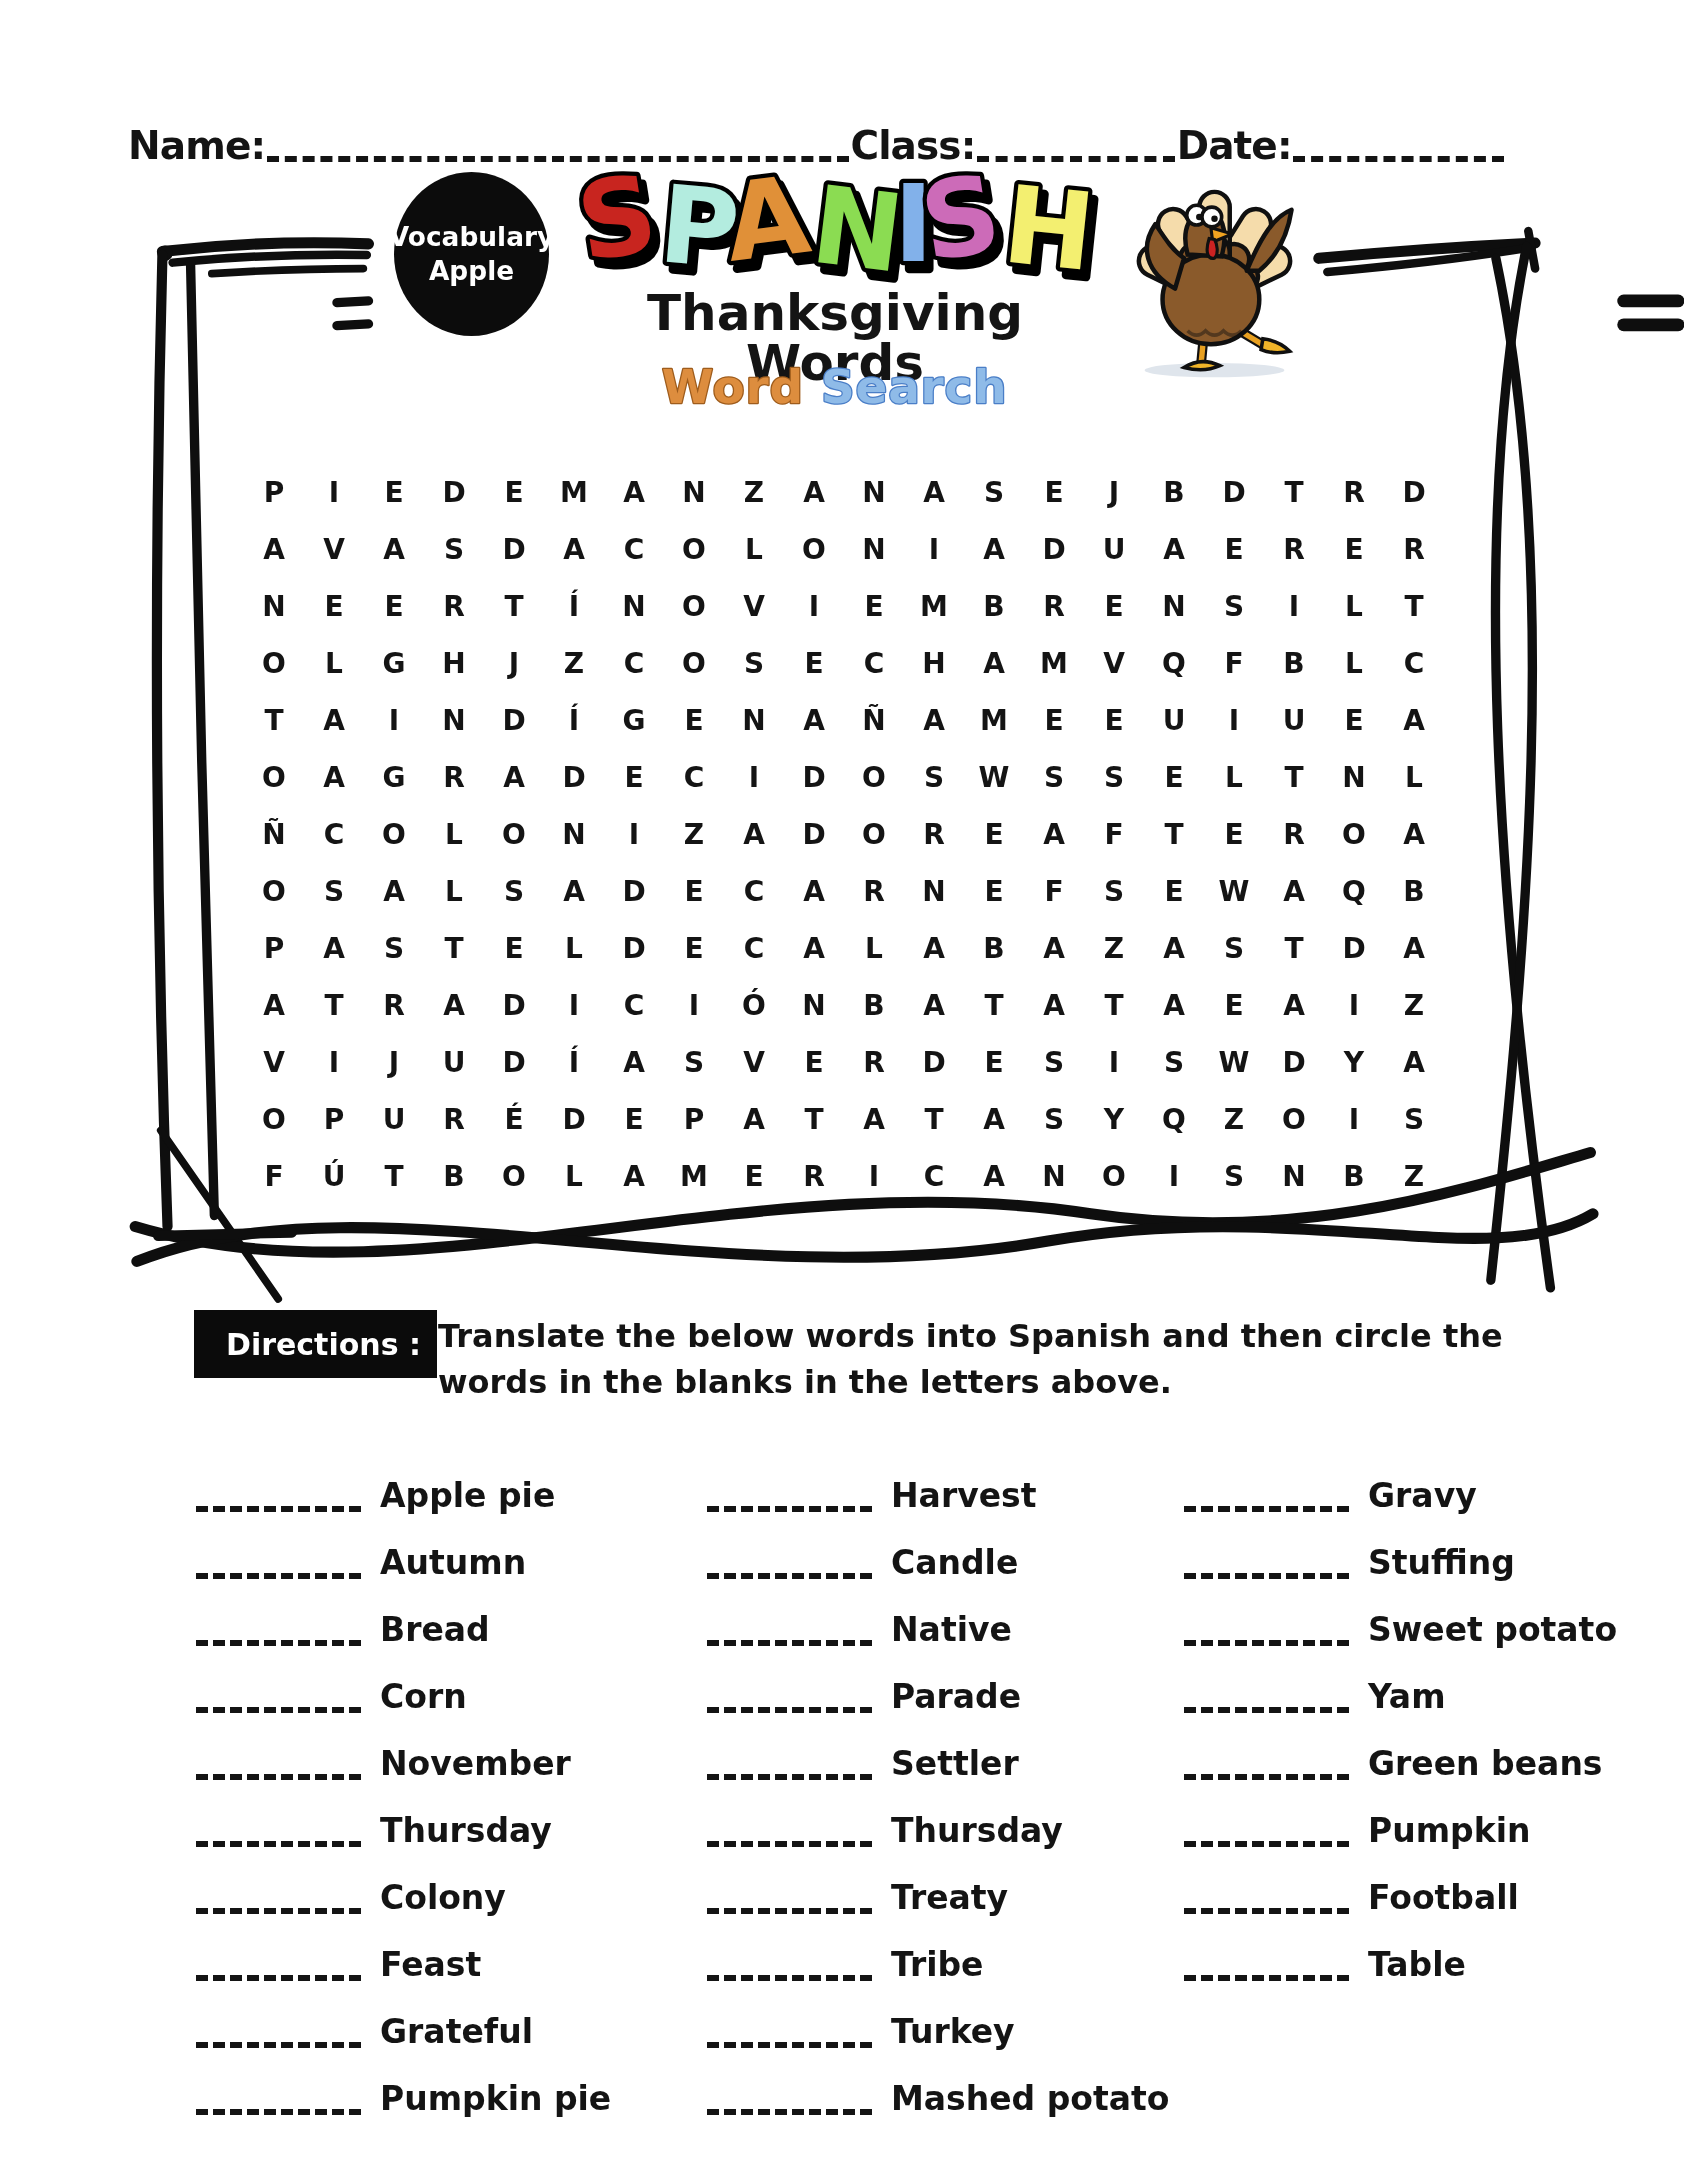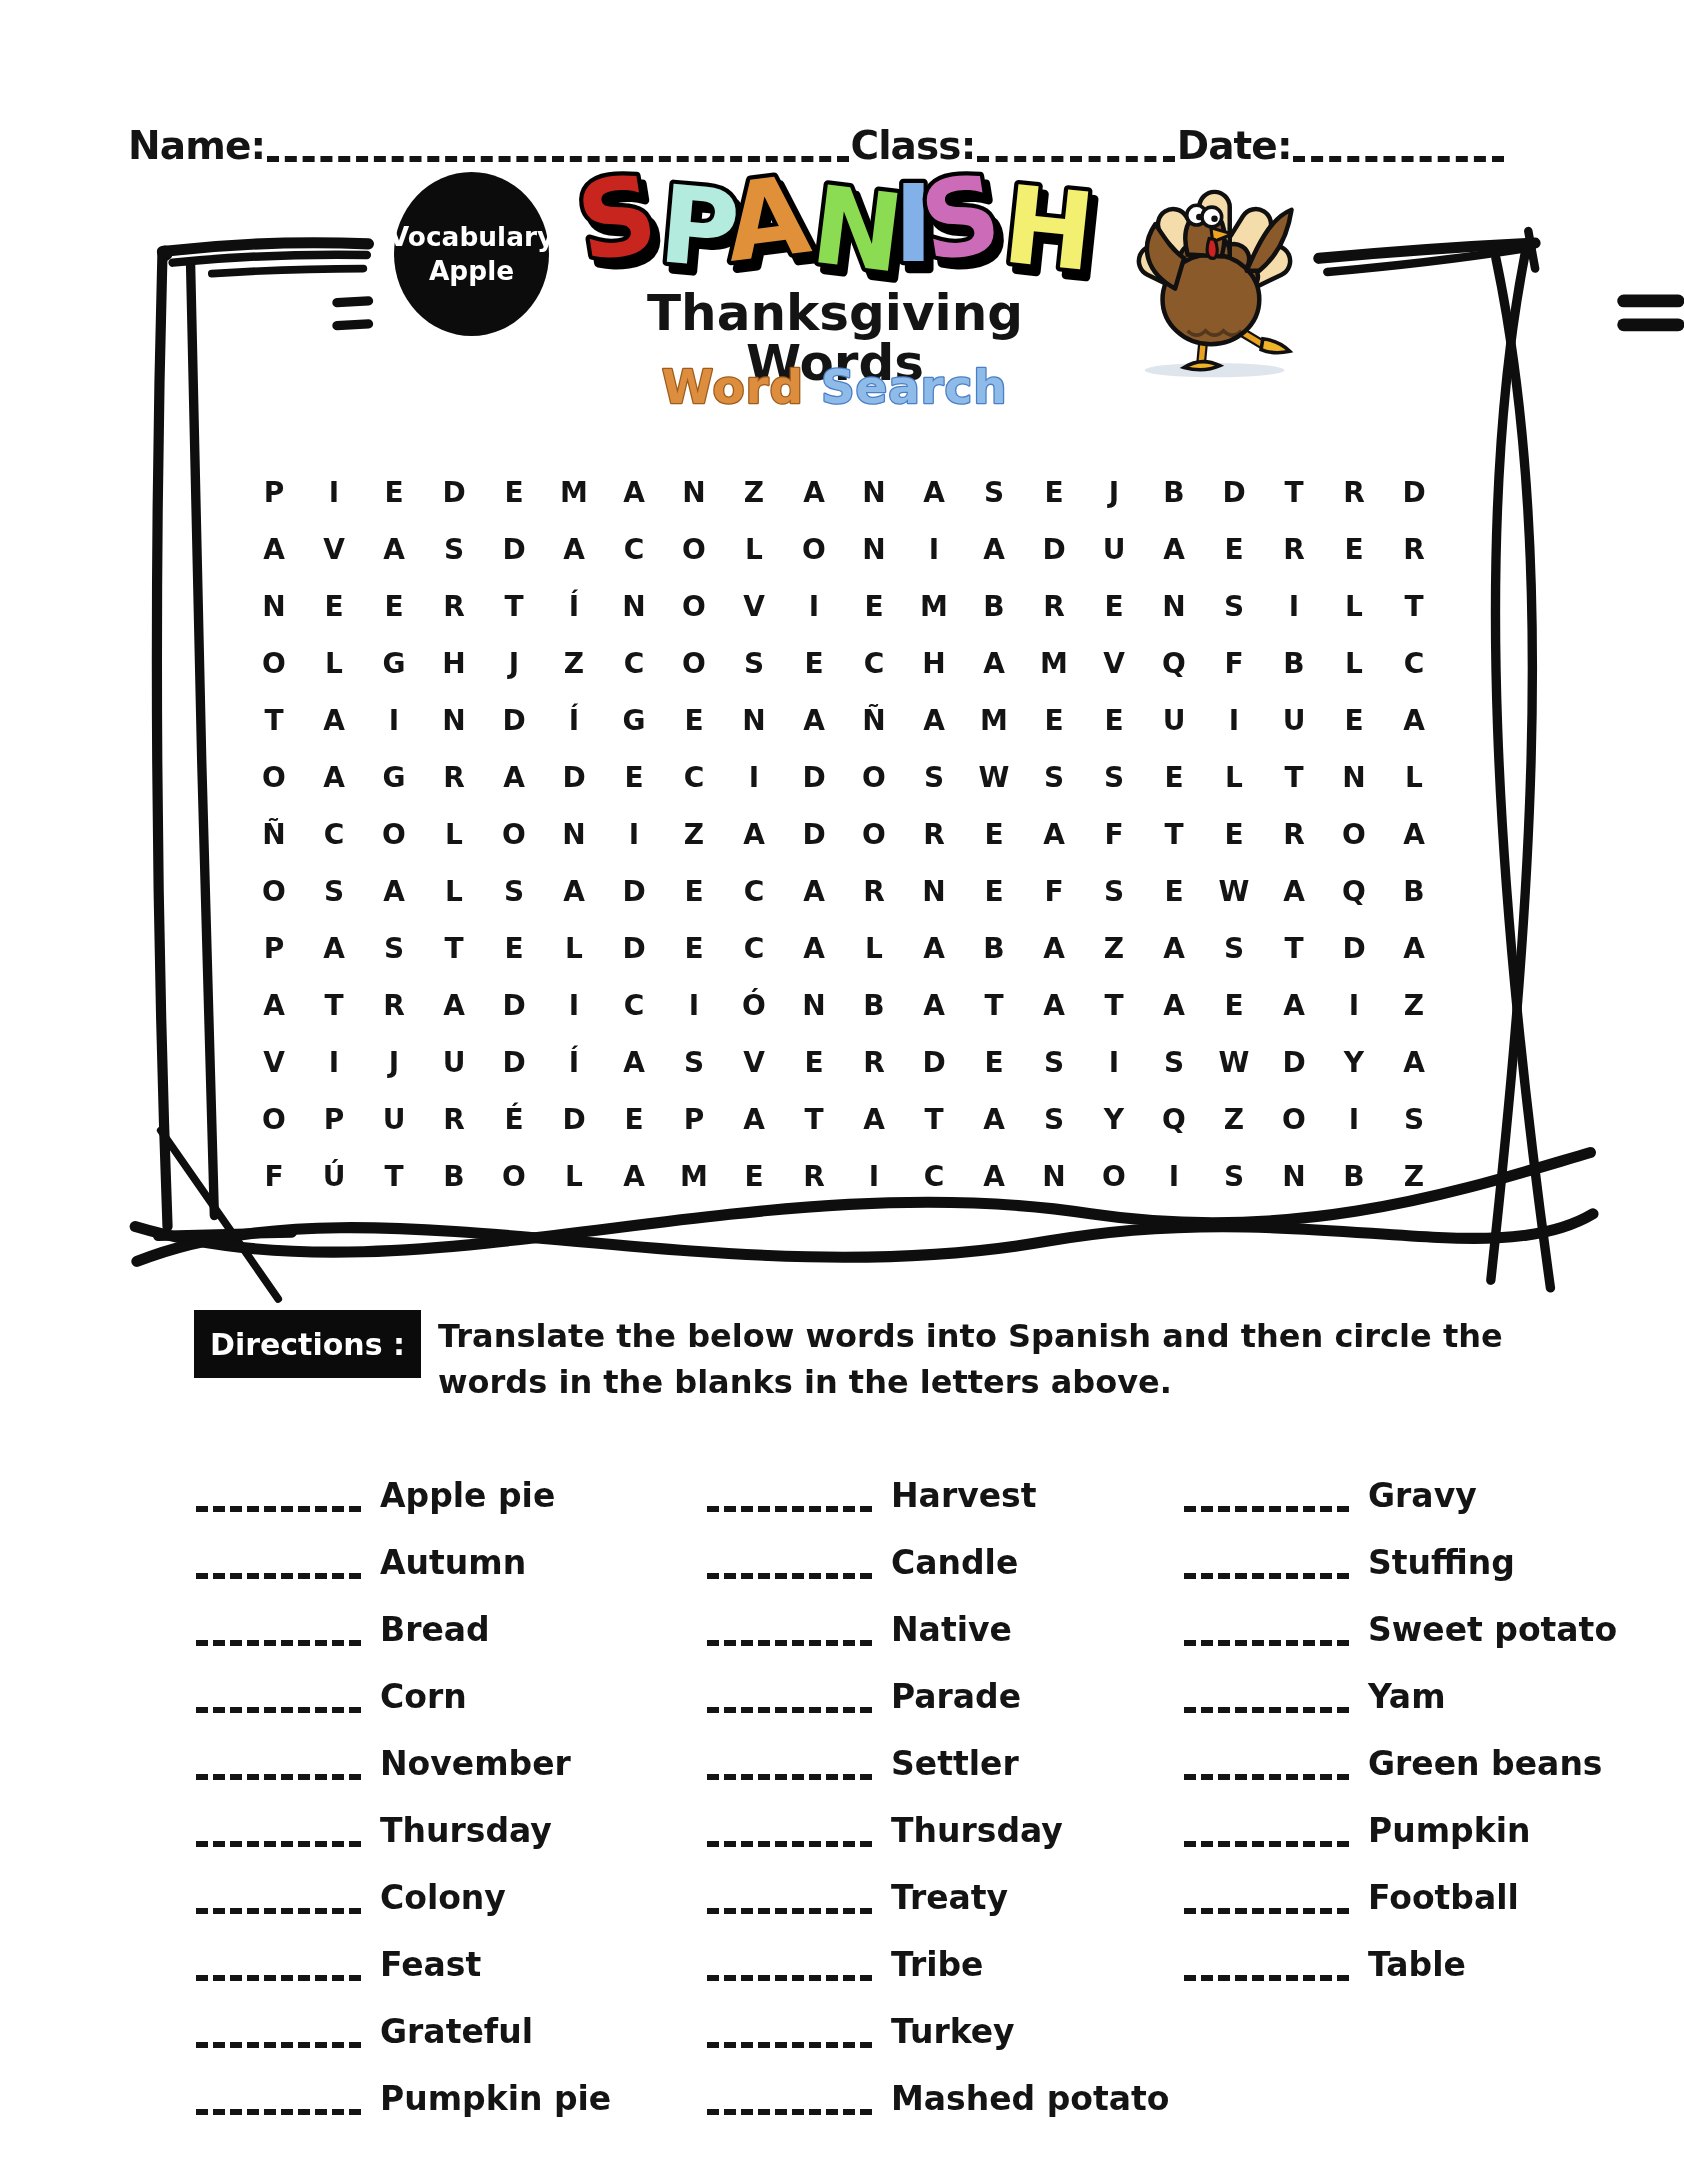--- a/index.html
+++ b/index.html
@@ -25,21 +25,21 @@
   .subtitle{left:552px;top:288px;width:566px;text-align:center;font-size:50px;font-weight:800;z-index:2;line-height:1;}
   .ws-svg{left:596px;top:354px;z-index:2;}
   .turkey{left:1124px;top:165px;z-index:2;}
   .frame{left:111px;top:226px;z-index:1;}
   
   .grid{left:244px;top:464px;display:grid;grid-template-columns:repeat(20,60px);
     grid-auto-rows:57px;z-index:2;}
   .cell{display:flex;align-items:center;justify-content:center;font-size:28px;font-weight:bold;}
   
   .dirbox{left:194px;top:1310px;width:227px;height:68px;background:#0b0b0b;color:#ffffff;
-    display:flex;align-items:center;justify-content:center;font-size:30px;font-weight:bold;z-index:2;}
+    display:flex;align-items:center;justify-content:center;font-size:30px;font-weight:bold;z-index:2;padding-left:16px;}
   .dirtext{left:438px;top:1313px;width:1073px;font-size:32px;font-weight:bold;line-height:46px;z-index:2;}
   
   .wcol{display:flex;flex-direction:column;z-index:2;}
   .wc1{left:196px;top:1475px;}
   .wc2{left:707px;top:1475px;}
   .wc3{left:1184px;top:1475px;text-align:center;}
   .witem{display:flex;align-items:flex-end;height:37px;margin-bottom:30px;}
   .blank{width:165px;height:31px;border-bottom:6px dashed #141414;margin-right:19px;}
   .wword{font-size:33px;font-weight:bold;line-height:1;white-space:nowrap;}
 </style>

